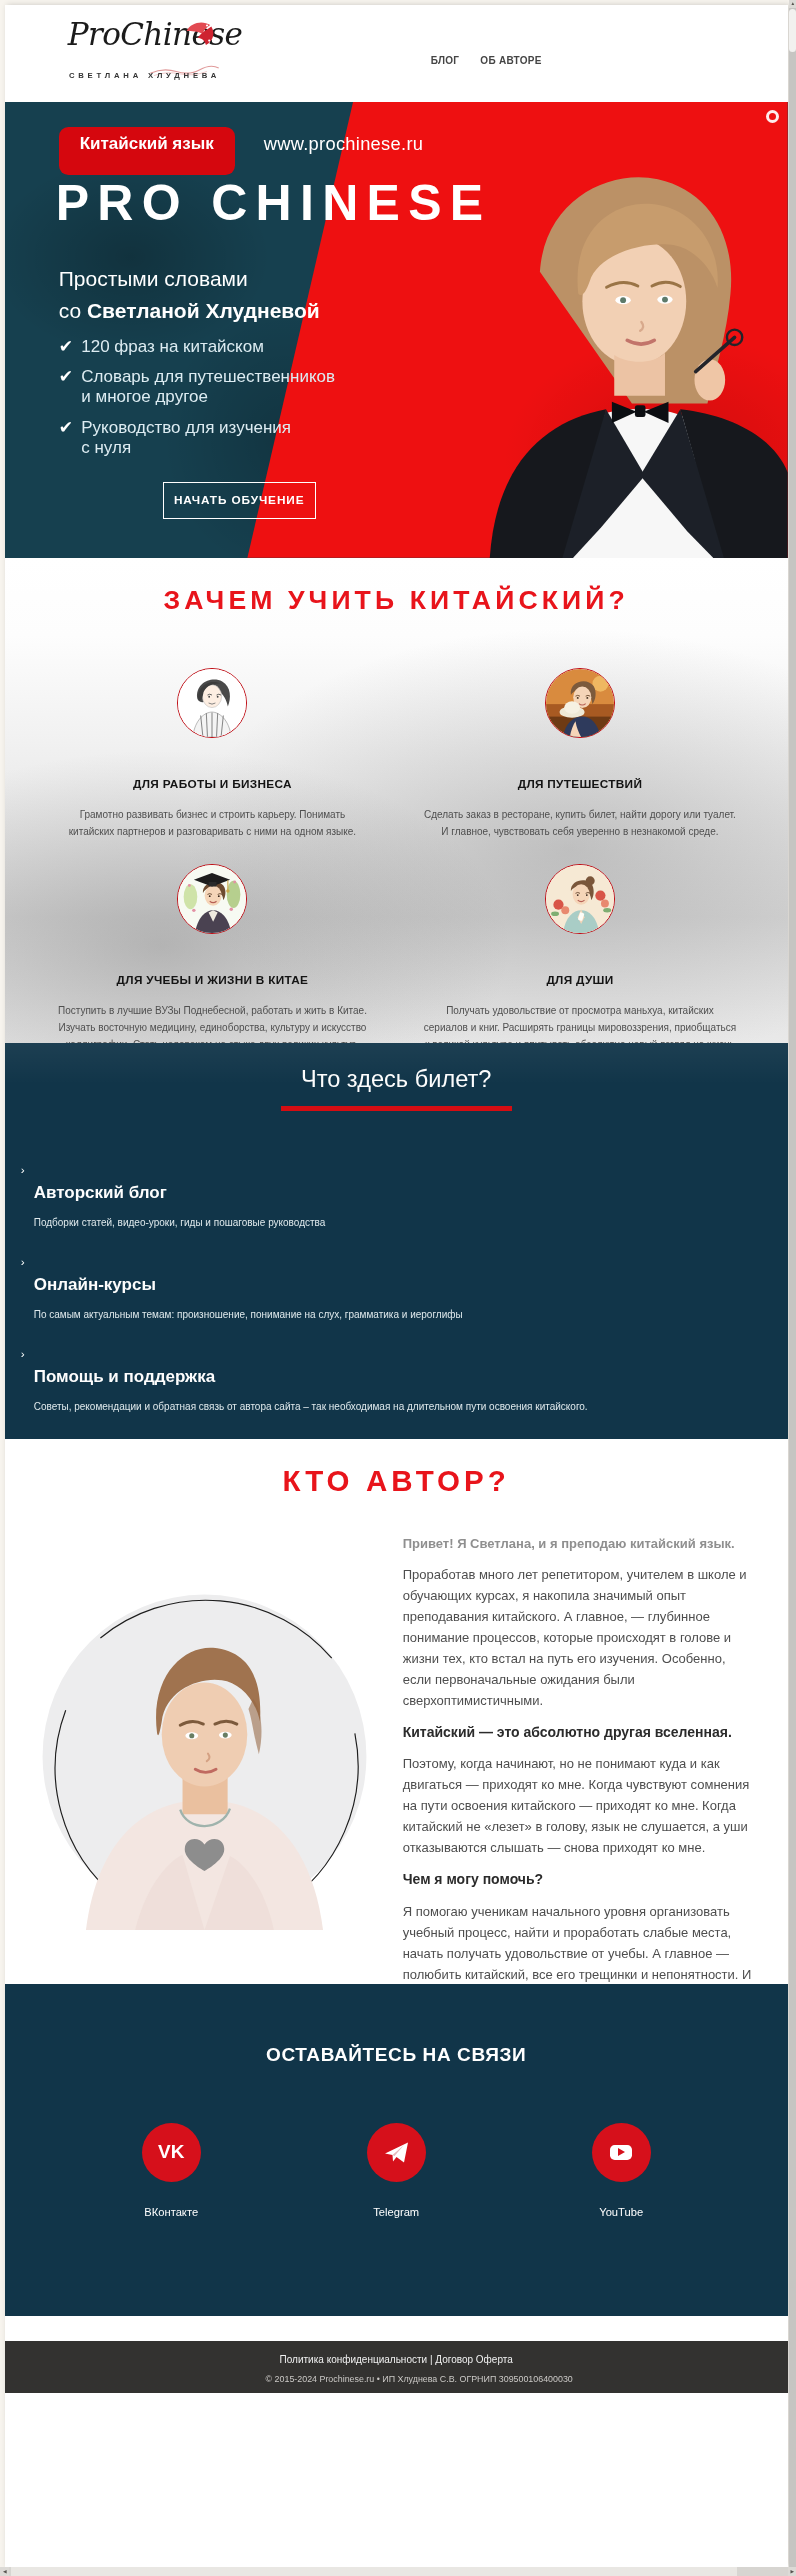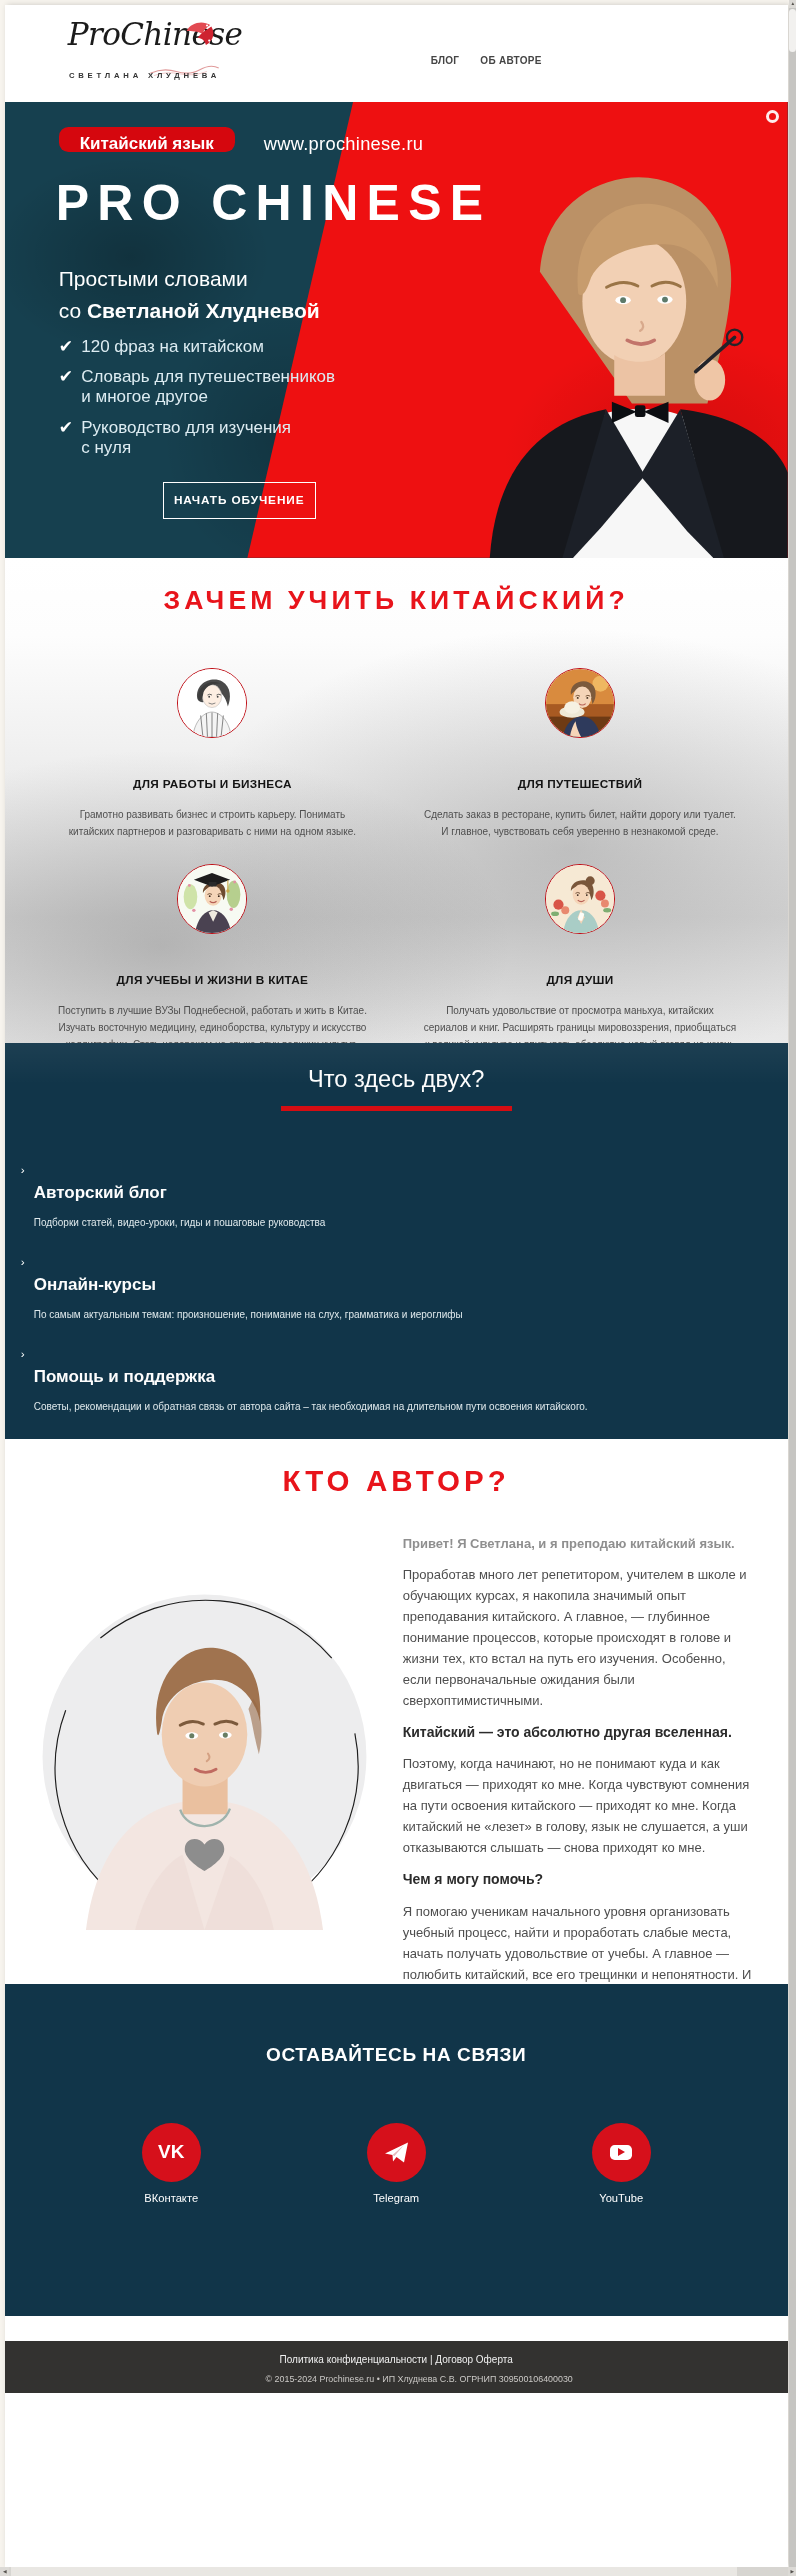--- a/index.html
+++ b/index.html
@@ -49,21 +49,21 @@
       radial-gradient(248px 177px at 86% 78%, rgba(120,0,0,.25), transparent 70%),
       #ee1011;
     clip-path:polygon(44.5% 0, 100% 0, 100% 100%, 31% 100%);
   }
   .hero-woman { position:absolute; right:0; bottom:0; width:331px; height:413px; }
   .hero-ring {
     position:absolute; right:8.3px; top:8.3px; width:13px; height:13px;
     border:3px solid rgba(255,255,255,.92); border-radius:50%; cursor:pointer;
   }
   .hero-badge {
-    position:absolute; left:54px; top:25px; height:25px; line-height:33px;
+    position:absolute; left:54px; top:25px; height:48px; line-height:33px;
     padding:0 21px; background:#d5070e; border-radius:9.4px;
     color:#fff; font-size:17px; font-weight:bold;
   }
   .hero-url {
     position:absolute; left:259px; top:31px;
     color:#fff; font-size:18.3px; letter-spacing:0.3px;
   }
   .hero-title {
     position:absolute; left:51px; top:76px; width:449px;
     color:#fff; font-size:50px; font-weight:800; letter-spacing:8.3px; line-height:1.0;
@@ -156,21 +156,21 @@
   }
   .tg-svg { position:absolute; left:14px; top:15.3px; width:31px; height:28px; }
   .yt-shape {
     position:absolute; left:18.3px; top:22px; width:22.4px; height:15.3px;
     background:#fff; border-radius:4.7px;
   }
   .yt-shape::after {
     content:""; position:absolute; left:8.3px; top:3.5px;
     border-left:7px solid #d6101b; border-top:4.1px solid transparent; border-bottom:4.1px solid transparent;
   }
-  .social-label { margin-top:10px; color:#fff; font-size:11.2px; }
+  .social-label { margin-top:24px; color:#fff; font-size:11.2px; }
 
   
   .white-gap { height:25.4px; background:#fff; }
   .footer-bar { height:52px; background:#333230; text-align:center; }
   .footer-links { padding-top:13px; font-size:10px; color:#f1f1f1; }
   .footer-links .flink { cursor:pointer; }
   .footer-copy { margin-top:8.9px; font-size:8.9px; color:#cbc9c6;margin-left:46px; }
 
   
   .vscroll { position:absolute; right:0; top:0; width:8.3px; height:2567px; background:#c6c5c2; }
@@ -370,21 +370,21 @@
           </svg>
         </div>
         <div class="card-title">ДЛЯ ДУШИ</div>
         <div class="card-text preline">Получать удовольствие от просмотра маньхуа, китайских сериалов и книг. Расширять границы мировоззрения, приобщаться к великой культуре и впитывать абсолютно новый взгляд на жизнь и окружающую реальность. Познать дзен и постичь дао.</div>
       </div>
 
     </div>
   </section>
 
   <section class="features">
-    <h2 class="features-title">Что здесь двух?</h2>
+    <h2 class="features-title">Что здесь билет?</h2>
     <div class="features-bar"></div>
     <div class="features-list">
       <div class="f-item">
         <div class="f-chevron">›</div>
         <div class="f-title">Авторский блог</div>
         <div class="f-desc">Подборки статей, видео-уроки, гиды и пошаговые руководства</div>
       </div>
       <div class="f-item">
         <div class="f-chevron">›</div>
         <div class="f-title">Онлайн-курсы</div>

